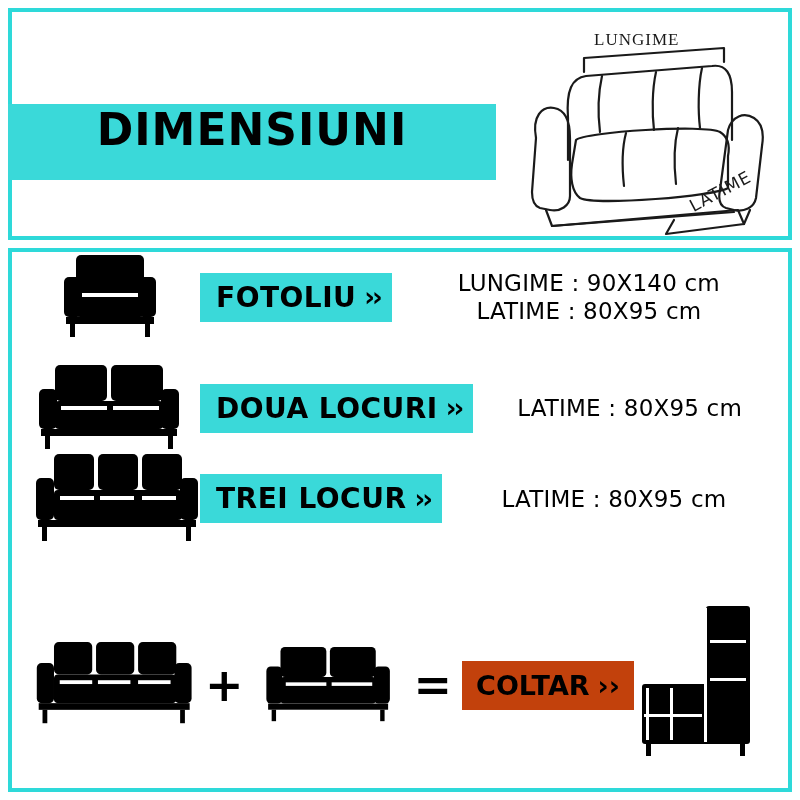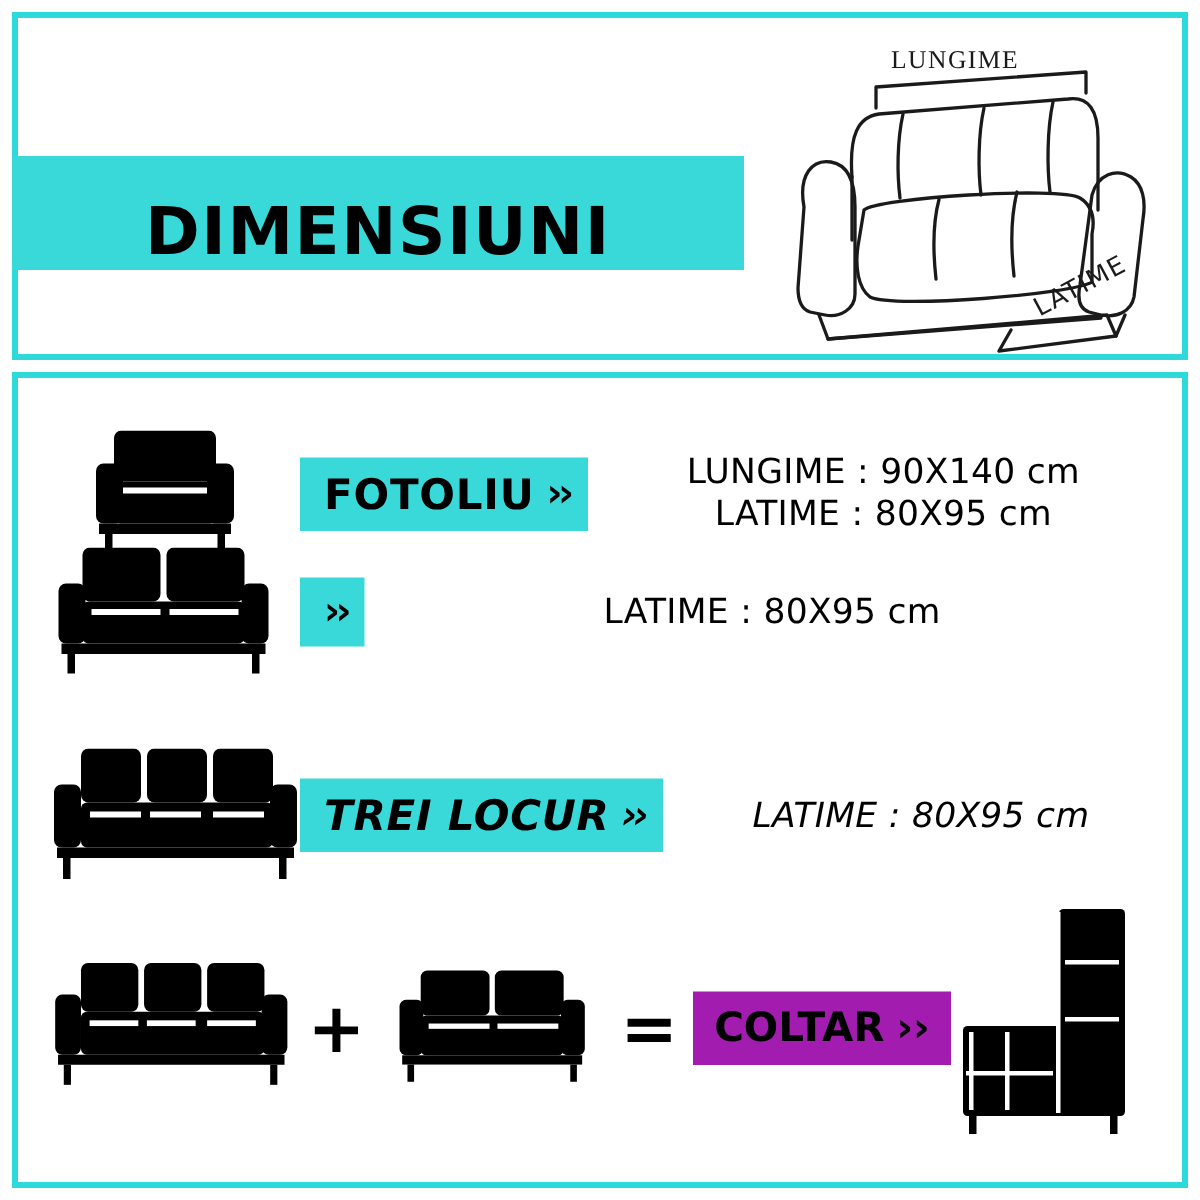--- a/index.html
+++ b/index.html
@@ -42,21 +42,21 @@
   }
   
   .title-banner {
     position: absolute;
     left: 8px;
     top: 104px;
     width: 488px;
     height: 76px;
     background: #3ad9d9;
     display: flex;
-    align-items: flex-end;
+    align-items: flex-start;
     justify-content: center;
   }
   .title-text {
     font-family: "DejaVu Sans", sans-serif;
     font-weight: bold;
     font-size: 44px;
     letter-spacing: 1px;
     color: #000000;
     white-space: nowrap;
   }
@@ -89,23 +89,23 @@
     transform-origin: left top;
   }
   
   .row {
     position: absolute;
     left: 20px;
     width: 760px;
     display: flex;
     align-items: center;
   }
-  .row-1 { top: 252px; height: 90px; margin-top: 32px; }
+  .row-1 { top: 252px; height: 90px; }
   .row-2 { top: 358px; height: 100px; }
-  .row-3 { top: 491px; height: 105px; font-style: italic; }
+  .row-3 { top: 446px; height: 105px; }
 
   .icon-cell {
     width: 180px;
     display: flex;
     align-items: center;
     justify-content: center;
     flex: none;
   }
   .label-cell {
     flex: none;
@@ -156,21 +156,21 @@
     align-items: center;
   }
   .combo .op {
     font-size: 46px;
     font-weight: bold;
     line-height: 1;
     padding: 0 10px;
     color: #000;
   }
   .combo .tag-coltar {
-    background: #a21caf;
+    background: #c2410c;
     color: #000;
     font-weight: bold;
     font-size: 27px;
     padding: 9px 14px;
     display: flex;
     align-items: center;
     gap: 8px;
     white-space: nowrap;
   }
   .spacer-sm { width: 8px; }
@@ -263,20 +263,21 @@
           <rect x="143" y="71" width="5" height="13"></rect>
         </g>
         <g fill="#ffffff">
           <rect x="36" y="41" width="46" height="4"></rect>
           <rect x="88" y="41" width="46" height="4"></rect>
         </g>
       </svg>
     </div>
     <div class="label-cell">
       <div class="tag">
+        <span>DOUA LOCURI</span>
         <span class="chev">››</span>
       </div>
     </div>
     <div class="dims">
       <span class="dim-line">LATIME  :   80X95 cm</span>
     </div>
   </div>
 
   <div class="row row-3">
     <div class="icon-cell">

